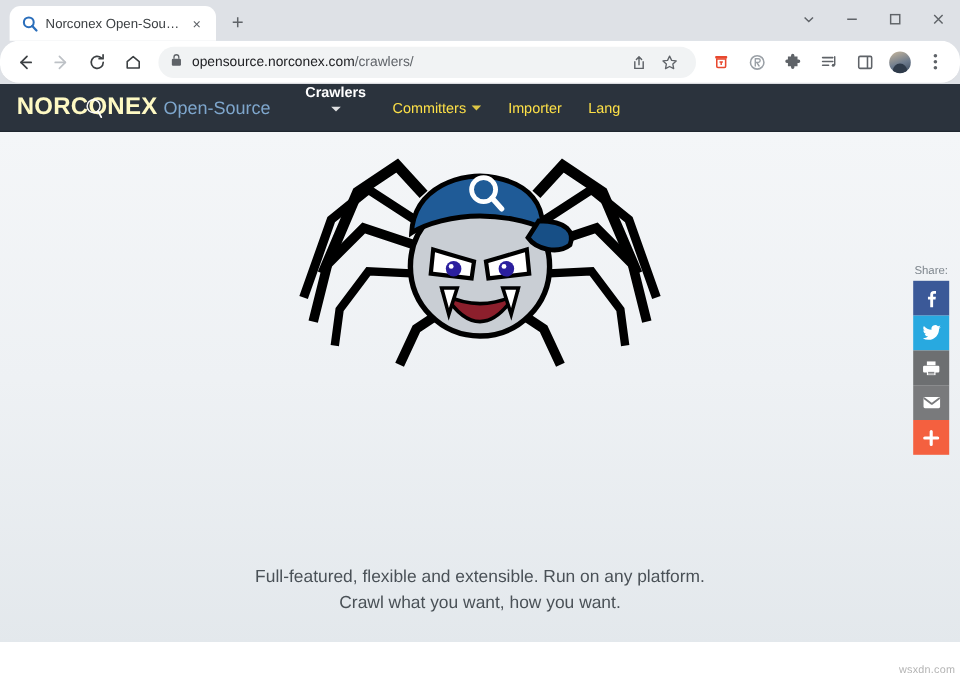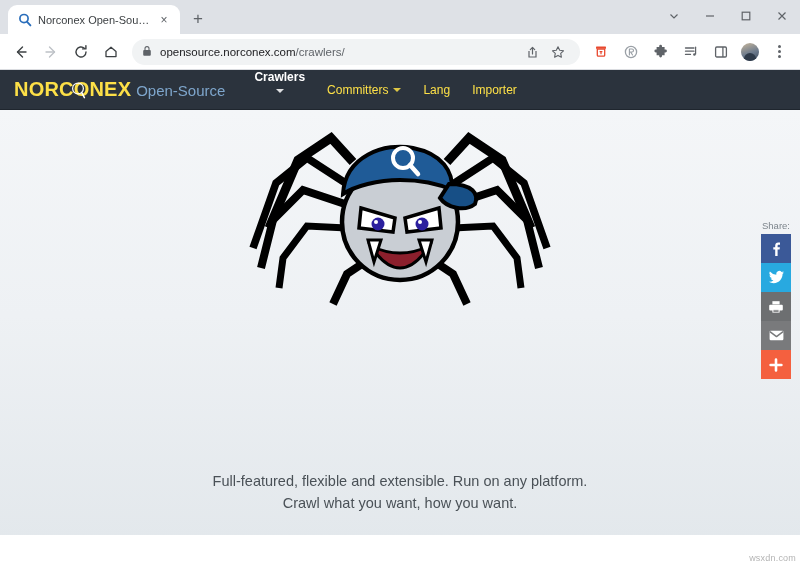--- a/index.html
+++ b/index.html
@@ -48,20 +48,21 @@
     align-items: center; justify-content: center;
     color: #5f6368;
   }
   .winbtn svg { display:block; }
 
   
   .toolbar {
     height: 36px; background: #ffffff;
     display: flex; align-items: center; padding: 0 6px;
     border-bottom: 1px solid #dadce0;
+    border-radius: 16px;
   }
   .tb-icon {
     width: 26px; height: 26px; flex: 0 0 26px;
     display: flex; align-items: center; justify-content: center;
     color: #5f6368; margin: 0 2px;
   }
   .tb-icon.disabled { color: #bdc1c6; }
   .tb-icon svg { display:block; }
   .omnibox {
     flex: 1 1 auto; height: 26px; background: #f1f3f4;
@@ -93,21 +94,21 @@
   }
 
   
   .sitenav {
     height: 40px; background: #2b333d;
     display: flex; align-items: center; padding-left: 14px;
     border-bottom: 1px solid #1f262e;
   }
   .brand { display: flex; align-items: baseline; gap: 5px; margin-right: 18px; }
   .brand-mark {
-    font-size: 20px; font-weight: bold; color: #fde047;
+    font-size: 20px; font-weight: bold; color: #fef9c3;
     letter-spacing: 0.2px; position: relative; display: inline-block;
   }
   .brand-mark .glass {
     position: absolute; left: 56.5px; top: 3px; width: 15px; height: 18px;
   }
   .brand-sub { font-size: 15px; color: #7ea6cc; font-weight: 400; }
   .navitems { display: flex; align-items: center; gap: 0; }
   .navitem {
     font-size: 12px; color: #fde047; padding: 0 11px;
     display: flex; align-items: center; gap: 5px; height: 40px;
@@ -323,24 +324,24 @@
       <div class="navitems">
         <div class="navitem active">
           <span>Crawlers</span>
           <span class="caret"></span>
         </div>
         <div class="navitem">
           <span>Committers</span>
           <span class="caret"></span>
         </div>
         <div class="navitem">
+          <span>Importer</span>
+        </div>
+        <div class="navitem">
           <span>Lang</span>
-        </div>
-        <div class="navitem">
-          <span>Importer</span>
         </div>
       </div>
     </div>
 
     <div class="hero">
 
       <div class="spider-wrap">
         <svg viewBox="0 0 330 192" xmlns="http://www.w3.org/2000/svg">
           <g stroke="#000000" stroke-width="7.5" fill="none" stroke-linecap="butt" stroke-linejoin="miter">
 

